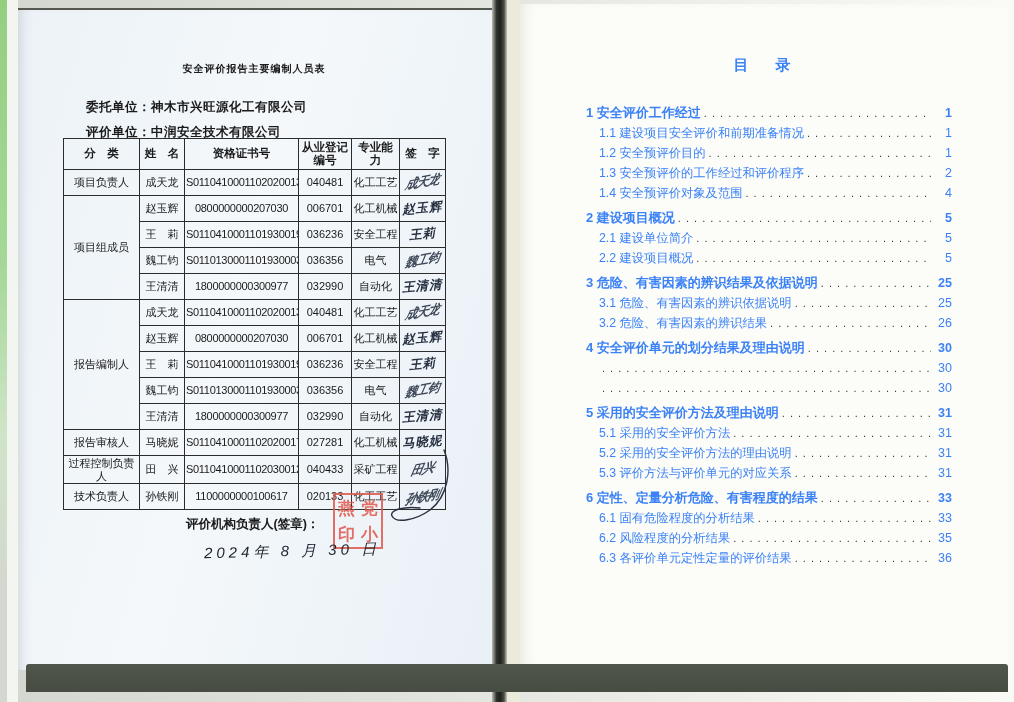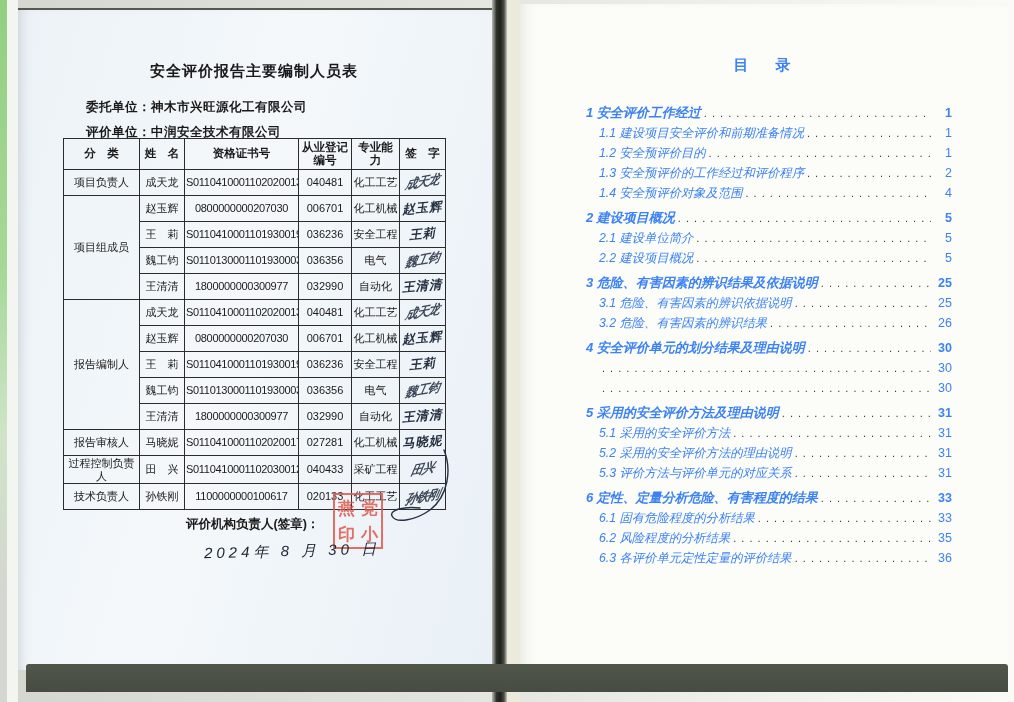--- a/index.html
+++ b/index.html
@@ -40,21 +40,21 @@
     color:#3b82f6;
   }
   .bottom-bar{
     position:absolute;left:26px;top:664px;width:982px;height:28px;
     background:linear-gradient(#51564b,#474c42);
     border-radius:3px 3px 0 0;
   }
   
   .doc-title{
     position:absolute;left:45px;top:52px;width:382px;text-align:center;
-    font-size:15px;font-weight:700;letter-spacing:1px;margin:0;
+    font-size:10px;font-weight:700;letter-spacing:1px;margin:0;
   }
   .info-line{position:absolute;left:68px;font-size:12.5px;font-weight:600;letter-spacing:.5px;font-family:Liberation Serif, serif;}
   .info-client{top:89px;}
   .info-evaluator{top:114px;}
   table.personnel{
     position:absolute;left:45px;top:128px;width:382px;
     border-collapse:collapse;table-layout:fixed;
   }
   table.personnel th,table.personnel td{
     border:1px solid #2c2c2c;text-align:center;vertical-align:middle;
@@ -83,21 +83,21 @@
   .flourish{position:absolute;left:368px;top:438px;}
   
   .toc-title{
     position:absolute;left:64px;top:52px;width:362px;text-align:center;
     font-size:15px;font-weight:700;letter-spacing:6px;margin:0;
   }
   .toc-list{position:absolute;left:66px;top:94px;width:366px;}
   .toc-row{display:flex;align-items:baseline;line-height:20px;}
   .toc-row.lvl1{font-weight:700;font-size:13px;margin-top:5px;}
   .toc-row.lvl2{font-size:12.3px;padding-left:13px;}
-  .toc-label{white-space:nowrap;flex:none;font-style:italic;}
+  .toc-label{white-space:nowrap;flex:none;}
   .toc-dots{flex:1 1 auto;overflow:hidden;white-space:nowrap;margin:0 3px;color:#3a3a3a;font-size:11px;font-weight:400;}
   .toc-dots::after{content:". . . . . . . . . . . . . . . . . . . . . . . . . . . . . . . . . . . . . . . . . . . . . . . . . . . . . . . . . . . . . . . .";letter-spacing:1px;}
   .toc-page{flex:none;min-width:18px;text-align:right;font-weight:400;font-size:12.5px;}
   .toc-row.lvl1 .toc-page{font-weight:700;}
 </style>
 </head>
 <body>
 
 <div class="scene">
   <div class="green-strip"></div>

